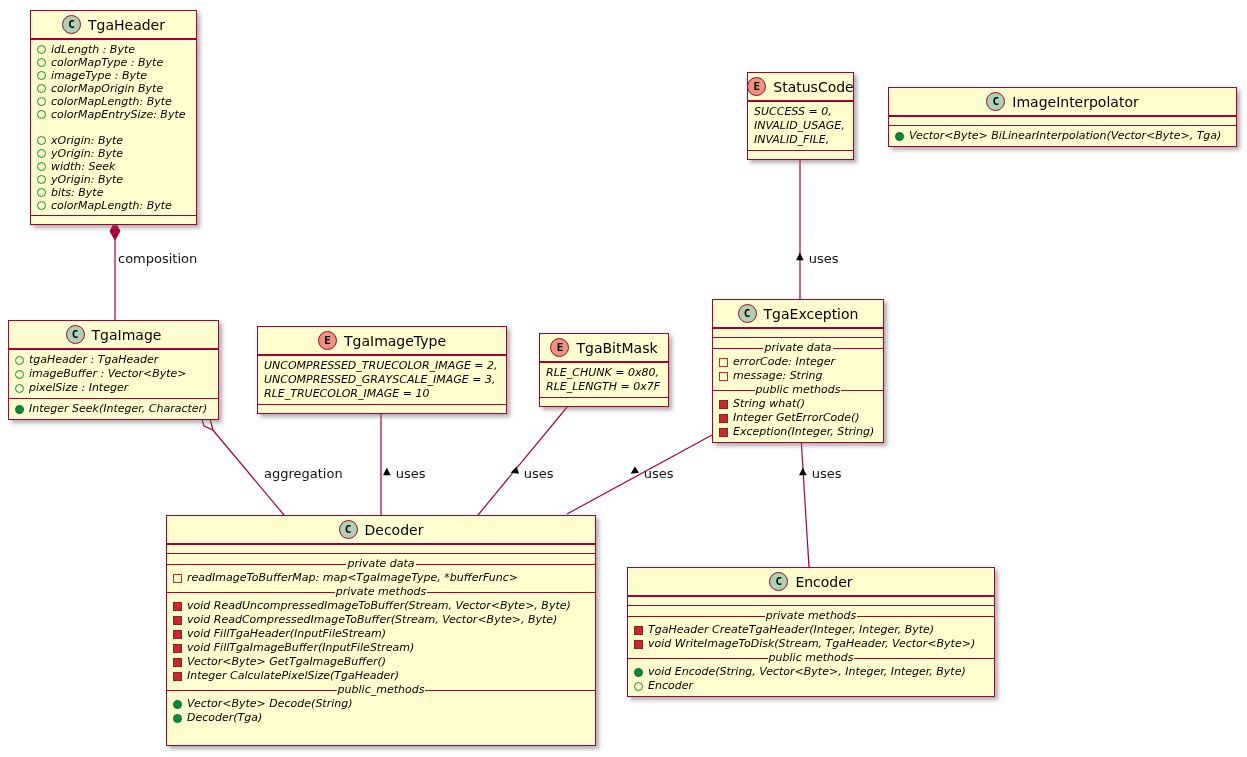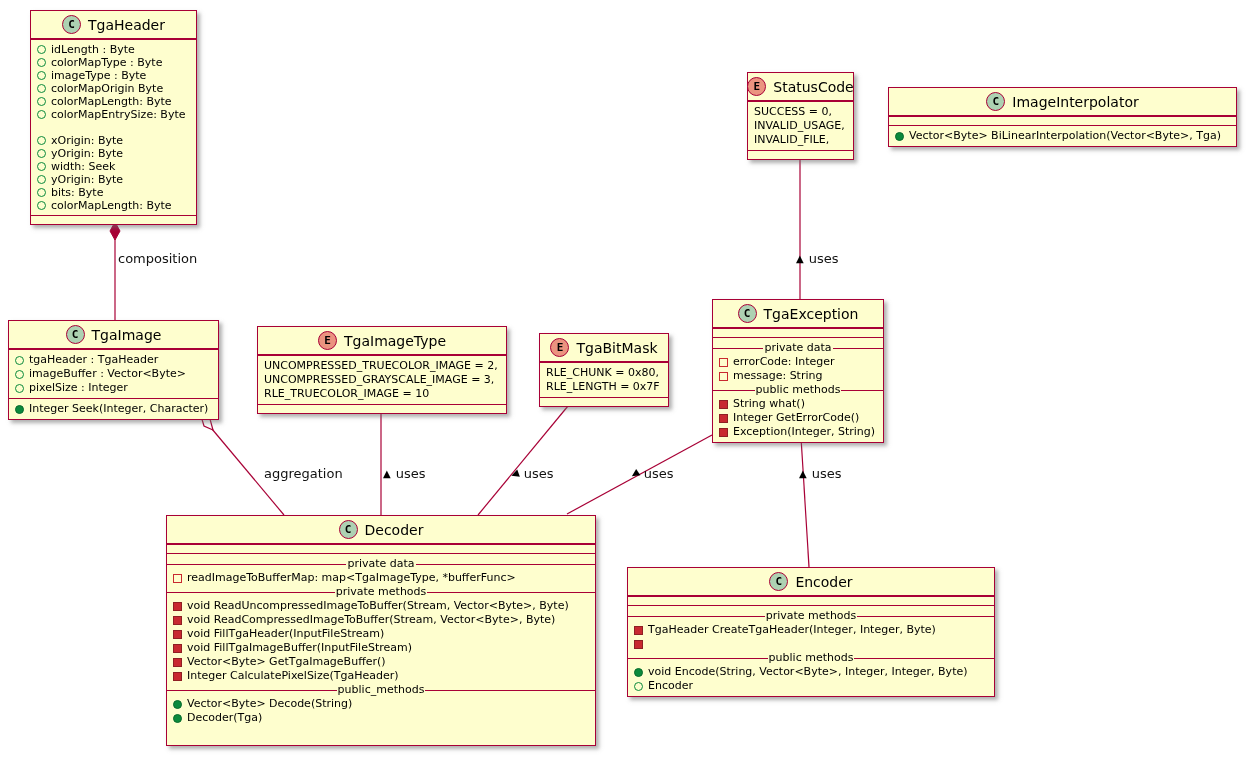--- a/index.html
+++ b/index.html
@@ -13,21 +13,21 @@
   .uml-class{position:absolute;z-index:1;background:#FEFECE;border:1.5px solid #A80036;
     box-shadow:3px 3px 4px rgba(110,110,110,.55);box-sizing:border-box;}
   .uml-title{display:flex;align-items:center;justify-content:center;gap:7px;
     padding:4px 8px;border-bottom:1.5px solid #A80036;font-size:14px;white-space:nowrap;}
   .spot{width:17px;height:17px;border-radius:50%;border:1px solid #A80036;flex:none;
     display:flex;align-items:center;justify-content:center;
     font-family:"DejaVu Sans Mono", monospace;font-weight:bold;font-size:11px;color:#000;}
   .spot-c{background:#ADD1B2;}
   .spot-e{background:#EB937F;}
 
-  .uml-comp{border-top:1.5px solid #A80036;}
+  .uml-comp{border-top:1.5px solid #A80036;font-style:italic;}
   .uml-comp:first-of-type{border-top:none;}
   .uml-comp.rows{padding:3px 0;}
   .uml-comp.strip{height:8px;}
 
   .row{display:flex;align-items:center;gap:5px;padding:0 6px;
     min-height:14px;line-height:14px;font-size:11px;white-space:nowrap;}
   .mi{width:9px;height:9px;flex:none;box-sizing:border-box;}
   .row.pub-field  .mi{border:1.5px solid #0B8A3C;border-radius:50%;background:transparent;}
   .row.pub-method .mi{background:#0B8A3C;border:1px solid #076A2B;border-radius:50%;}
   .row.priv-field .mi{border:1.5px solid #C82930;background:transparent;}
@@ -45,21 +45,21 @@
   #c-tgaimage{left:8px;top:320px;width:211px;}
   #c-tgaimagetype{left:257px;top:326px;width:250px;}
   #c-tgabitmask{left:539px;top:333px;width:130px;}
   #c-tgaexception{left:712px;top:299px;width:172px;}
   #c-decoder{left:166px;top:515px;width:430px;}
   #c-decoder .uml-comp.rows.body{padding-bottom:20px;}
   #c-encoder{left:627px;top:567px;width:368px;}
 
   
   .edge-label{position:absolute;z-index:2;font-size:13px;color:#111;
-    display:flex;align-items:center;gap:5px;white-space:nowrap;}
+    display:flex;gap:5px;white-space:nowrap;}
   .arr{font-size:10px;line-height:1;display:inline-block;color:#000;}
   .tilt-b{transform:rotate(-20deg);}
   .tilt-c{transform:rotate(-33deg);}
   #lbl-composition{left:118px;top:251px;}
   #lbl-aggregation{left:232px;top:466px;margin-left:32px;}
   #lbl-uses-a{left:383px;top:466px;}
   #lbl-uses-b{left:511px;top:466px;}
   #lbl-uses-c{left:631px;top:466px;}
   #lbl-uses-d{left:796px;top:251px;}
   #lbl-uses-e{left:799px;top:466px;}
@@ -352,20 +352,21 @@
         <div class="row sep">
 
     <span class="mtext">private methods</span>
   </div>
         <div class="row priv-method">
     <span class="mi"></span>
     <span class="mtext">TgaHeader CreateTgaHeader(Integer, Integer, Byte)</span>
   </div>
         <div class="row priv-method">
     <span class="mi"></span>
+    <span class="mtext">void WriteImageToDisk(Stream, TgaHeader, Vector&lt;Byte&gt;)</span>
   </div>
         <div class="row sep">
 
     <span class="mtext">public methods</span>
   </div>
         <div class="row pub-method">
     <span class="mi"></span>
     <span class="mtext">void Encode(String, Vector&lt;Byte&gt;, Integer, Integer, Byte)</span>
   </div>
         <div class="row pub-field">

